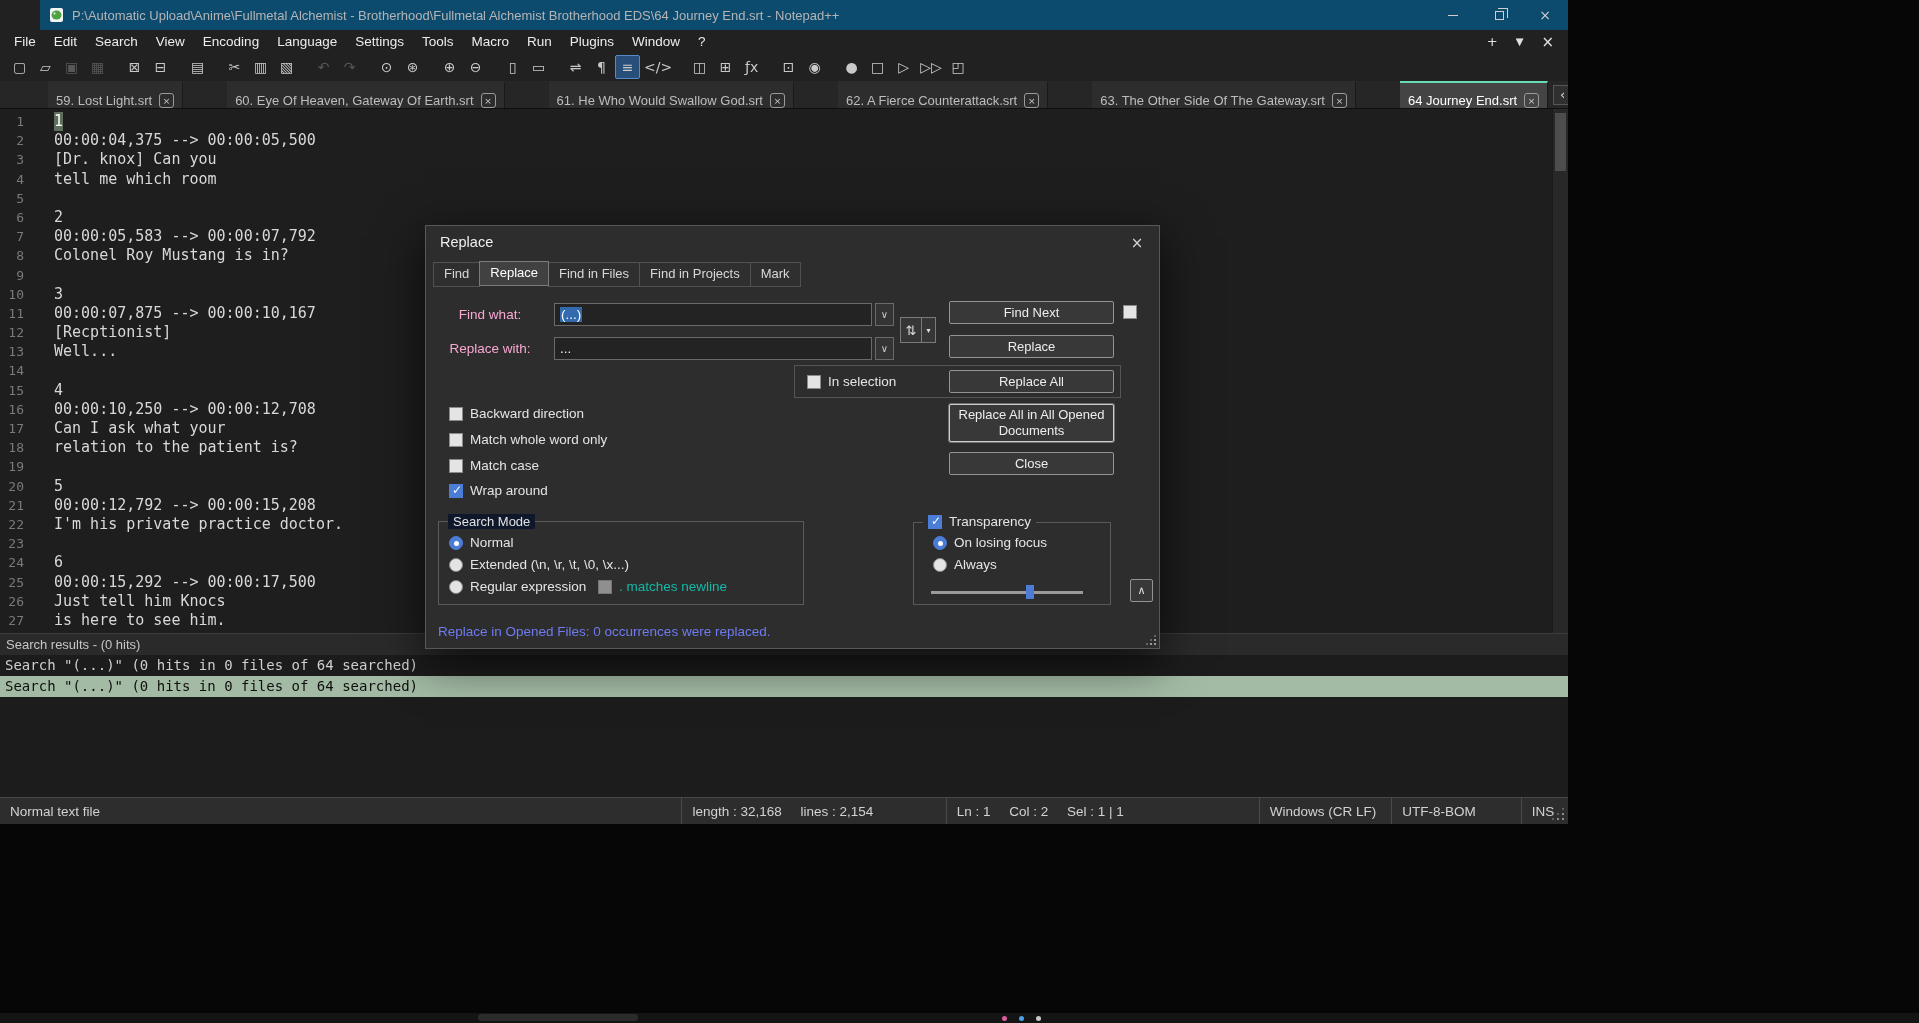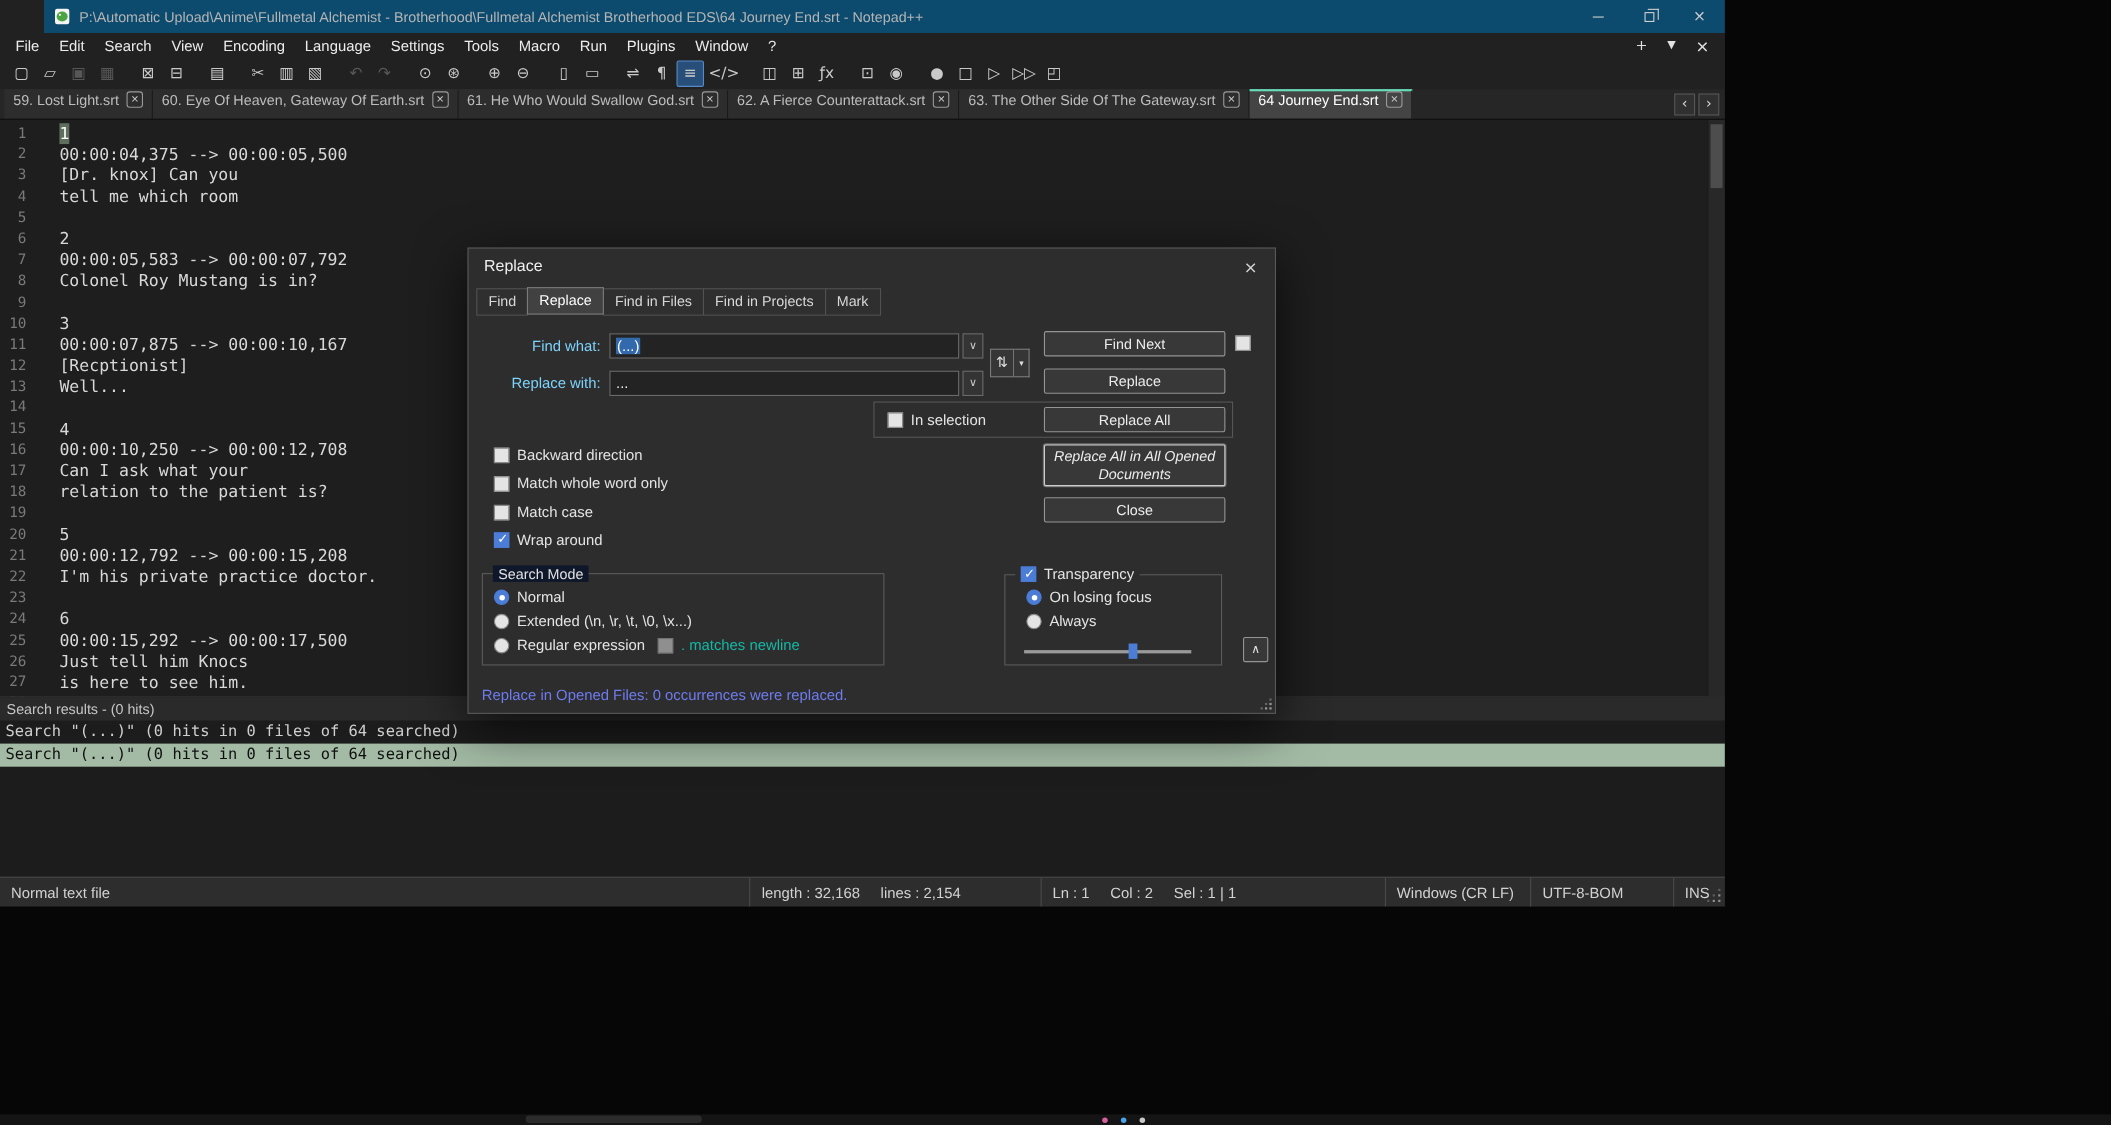--- a/index.html
+++ b/index.html
@@ -35,21 +35,21 @@
   
   .toolbar { height:28px; display:flex; align-items:center; padding-left:7px; background:#212121; }
   .tool { min-width:25px; height:24px; padding:0 3px; margin-right:1px; display:flex; align-items:center; justify-content:center; }
   .tg { font-family:"DejaVu Sans",sans-serif; font-size:14px; color:#c9c9c9; white-space:nowrap; }
   .tool.disabled .tg { color:#575757; }
   .tool.active { background:#274f79; border:1px solid #568ac8; border-radius:2px; }
   .tool.gap { margin-left:11px; }
 
   
   .tabbar { height:27px; display:flex; align-items:stretch; background:#262626; padding-left:4px; overflow:hidden; }
-  .tab { display:flex; align-items:flex-start; padding:0 8px; background:#2d2d2d; border-right:1px solid #191919; border-top:2px solid transparent; font-size:13px; color:#bdbdbd; white-space:nowrap; }
+  .tab { display:flex; align-items:flex-end; padding:0 8px; background:#2d2d2d; border-right:1px solid #191919; border-top:2px solid transparent; font-size:13px; color:#bdbdbd; white-space:nowrap;margin-left:44px; }
   .tab.active { background:#444444; color:#ffffff; border-top:2px solid #67dab8; }
   .tab-close { margin-left:7px; width:15px; height:15px; border:1px solid #9a9a9a; border-radius:3px; display:flex; align-items:center; justify-content:center; font-size:9px; color:#cccccc; font-family:"DejaVu Sans",sans-serif; flex:none; }
   .tab-scrollers { margin-left:auto; display:flex; align-items:center; gap:3px; padding:0 5px; flex:none; }
   .tscroll { width:19px; height:20px; border:1px solid #565656; background:#303030; color:#dddddd; display:flex; align-items:center; justify-content:center; font-size:13px; font-family:"DejaVu Sans",sans-serif; }
 
   
   .editor { position:relative; height:525px; background:#1e1e1e; border-top:1px solid #101010; display:flex; overflow:hidden; }
   .ed-lines { flex:1; padding-top:3px; overflow:hidden; }
   .ed-line { display:flex; height:19.2px; line-height:19.2px; font-family:"DejaVu Sans Mono","Liberation Mono",monospace; }
   .ln { width:34px; padding-right:10px; text-align:right; color:#7a7a7a; font-size:13px; flex:none; }
@@ -78,30 +78,30 @@
   .grip::before { content:""; position:absolute; right:4px; bottom:4px; width:2px; height:2px; background:#8f8f8f;
     box-shadow:-5px 0 0 #8f8f8f, 0 -5px 0 #8f8f8f, -10px 0 0 #5c5c5c, 0 -10px 0 #5c5c5c, -5px -5px 0 #5c5c5c; }
 
   
   .dialog { position:absolute; left:425px; top:225px; width:735px; height:424px; background:#2d2d2d; border:1px solid #585858; box-shadow:0 12px 45px rgba(0,0,0,.7); z-index:10; color:#e4e4e4; font-size:13.5px; }
   .dlg-title { position:absolute; left:14px; top:8px; font-size:14.5px; color:#efefef; }
   .dlg-close { position:absolute; right:10px; top:5px; width:24px; height:24px; display:flex; align-items:center; justify-content:center; color:#d4d4d4; font-size:15px; font-family:"DejaVu Sans",sans-serif; }
   .dlg-tabs { position:absolute; left:7px; top:36px; display:flex; }
   .dlg-tab { padding:3px 10px 4px; background:#2f2f2f; border:1px solid #515151; color:#d8d8d8; font-size:13px; margin-right:-1px; white-space:nowrap; }
   .dlg-tab.active { background:#414141; border-color:#7a7a7a; color:#ffffff; position:relative; top:-1px; padding-bottom:5px; }
-  .dlg-label { position:absolute; width:112px; left:8px; text-align:right; color:#7dd3fc; }
+  .dlg-label { position:absolute; width:112px; left:8px; text-align:center; color:#f9a8d4; }
   .field { position:absolute; left:128px; width:318px; height:23px; background:#232323; border:1px solid #6a6a6a; display:flex; align-items:center; padding:0 5px; font-size:13.5px; color:#efefef; white-space:pre; }
   .sel-chip { background:#3369ad; color:#ffffff; padding:0 1px; }
   .combo-arrow { position:absolute; left:449px; width:19px; height:23px; background:#343434; border:1px solid #6a6a6a; display:flex; align-items:center; justify-content:center; font-size:10px; color:#cccccc; font-family:"DejaVu Sans",sans-serif; }
   .swap { position:absolute; left:474px; top:91px; display:flex; height:26px; }
   .swap-main { width:22px; border:1px solid #7a7a7a; background:#363636; display:flex; align-items:center; justify-content:center; font-size:13px; font-family:"DejaVu Sans",sans-serif; color:#dddddd; }
   .swap-caret { width:14px; border:1px solid #7a7a7a; border-left:none; background:#363636; display:flex; align-items:center; justify-content:center; font-size:8px; font-family:"DejaVu Sans",sans-serif; color:#dddddd; }
   .btn { position:absolute; left:523px; width:165px; height:23px; background:#383838; border:1px solid #949494; border-radius:2px; color:#ededed; display:flex; align-items:center; justify-content:center; text-align:center; font-size:13px; line-height:16px; padding:1px 4px; }
   .btn.big { height:38px; }
-  .btn.focused { border:1px solid #cdcdcd; box-shadow:0 0 0 1px #6f6f6f;font-style:italic; }
+  .btn.focused { border:1px solid #cdcdcd; box-shadow:0 0 0 1px #6f6f6f; }
   .chk, .radio { position:absolute; display:flex; align-items:center; gap:7px; white-space:nowrap; }
   .box { width:14px; height:14px; background:#e4e4e4; border:1px solid #8a8a8a; flex:none; position:relative; }
   .chk.checked .box { background:#4b7cd6; border-color:#4b7cd6; }
   .chk.checked .box::after { content:"✓"; position:absolute; left:2px; top:-2px; color:#ffffff; font-size:12px; font-family:"DejaVu Sans",sans-serif; }
   .chk.disabled .box { background:#8f8f8f; border-color:#757575; }
   .chk.disabled span:last-child { color:#14b8a6; }
   .dot { width:14px; height:14px; border-radius:50%; background:#e4e4e4; border:1px solid #8a8a8a; flex:none; position:relative; }
   .radio.selected .dot { background:#4b7cd6; border-color:#4b7cd6; }
   .radio.selected .dot::after { content:""; position:absolute; left:4px; top:4px; width:5px; height:5px; border-radius:50%; background:#ffffff; }
   .grpbox { position:absolute; border:1px solid #5a5a5a; }

